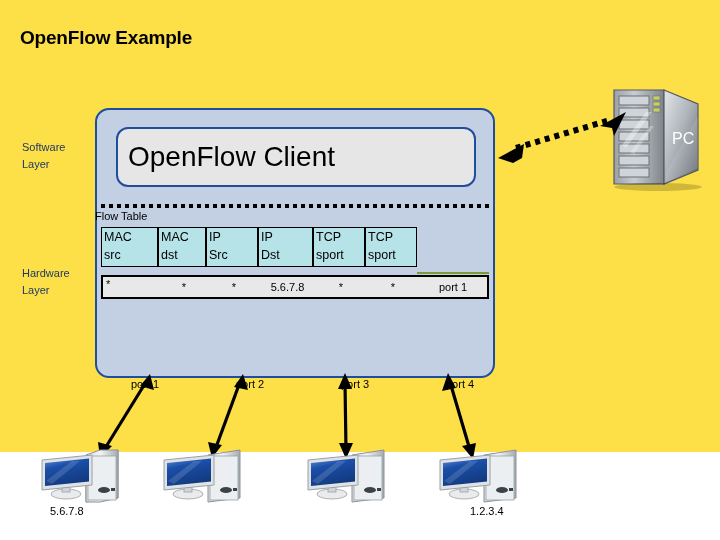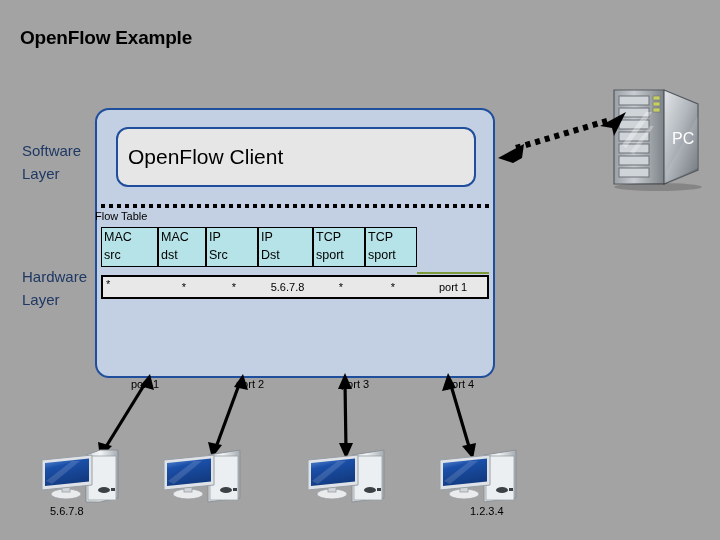--- a/index.html
+++ b/index.html
@@ -5,22 +5,22 @@
   * { box-sizing: border-box; }
   html, body {
     margin: 0; padding: 0;
     width: 720px; height: 540px;
     background: #ffffff;
     font-family: "Liberation Sans", sans-serif;
     overflow: hidden;
   }
   #stage {
     position: relative;
-    width: 720px; height: 540px;
-    background: #a3a3a3;
+    width: 720px; height: 452px;
+    background: #fde047;
   }
 
   
   #slide-title {
     position: absolute;
     left: 20px; top: 27px;
     font-size: 19px;
     font-weight: bold;
     color: #000000;
     letter-spacing: -0.2px;
@@ -32,21 +32,21 @@
     position: absolute;
     right: 8px; top: 40px;
     font-size: 21px;
     color: #1f3864;
     white-space: nowrap;
   }
 
   
   .layer-label {
     position: absolute;
-    font-size: 15px;
+    font-size: 11px;
     color: #1f3864;
     line-height: 1.55;
     width: 76px;
   }
   #software-layer-label { left: 22px; top: 139px; }
   #hardware-layer-label { left: 22px; top: 265px; }
 
   
   #switch-box {
     position: absolute;
@@ -63,21 +63,21 @@
     left: 116px; top: 127px;
     width: 360px; height: 60px;
     background: #e6e6e6;
     border: 2px solid #1f4e9c;
     border-radius: 12px;
     display: flex;
     align-items: center;
   }
   #openflow-client-label {
     padding-left: 10px;
-    font-size: 21px;
+    font-size: 28px;
     color: #000000;
     white-space: nowrap;
     text-align: right;
   }
 
   
   #layer-divider {
     position: absolute;
     left: 101px; top: 204px;
     width: 388px; height: 4px;

